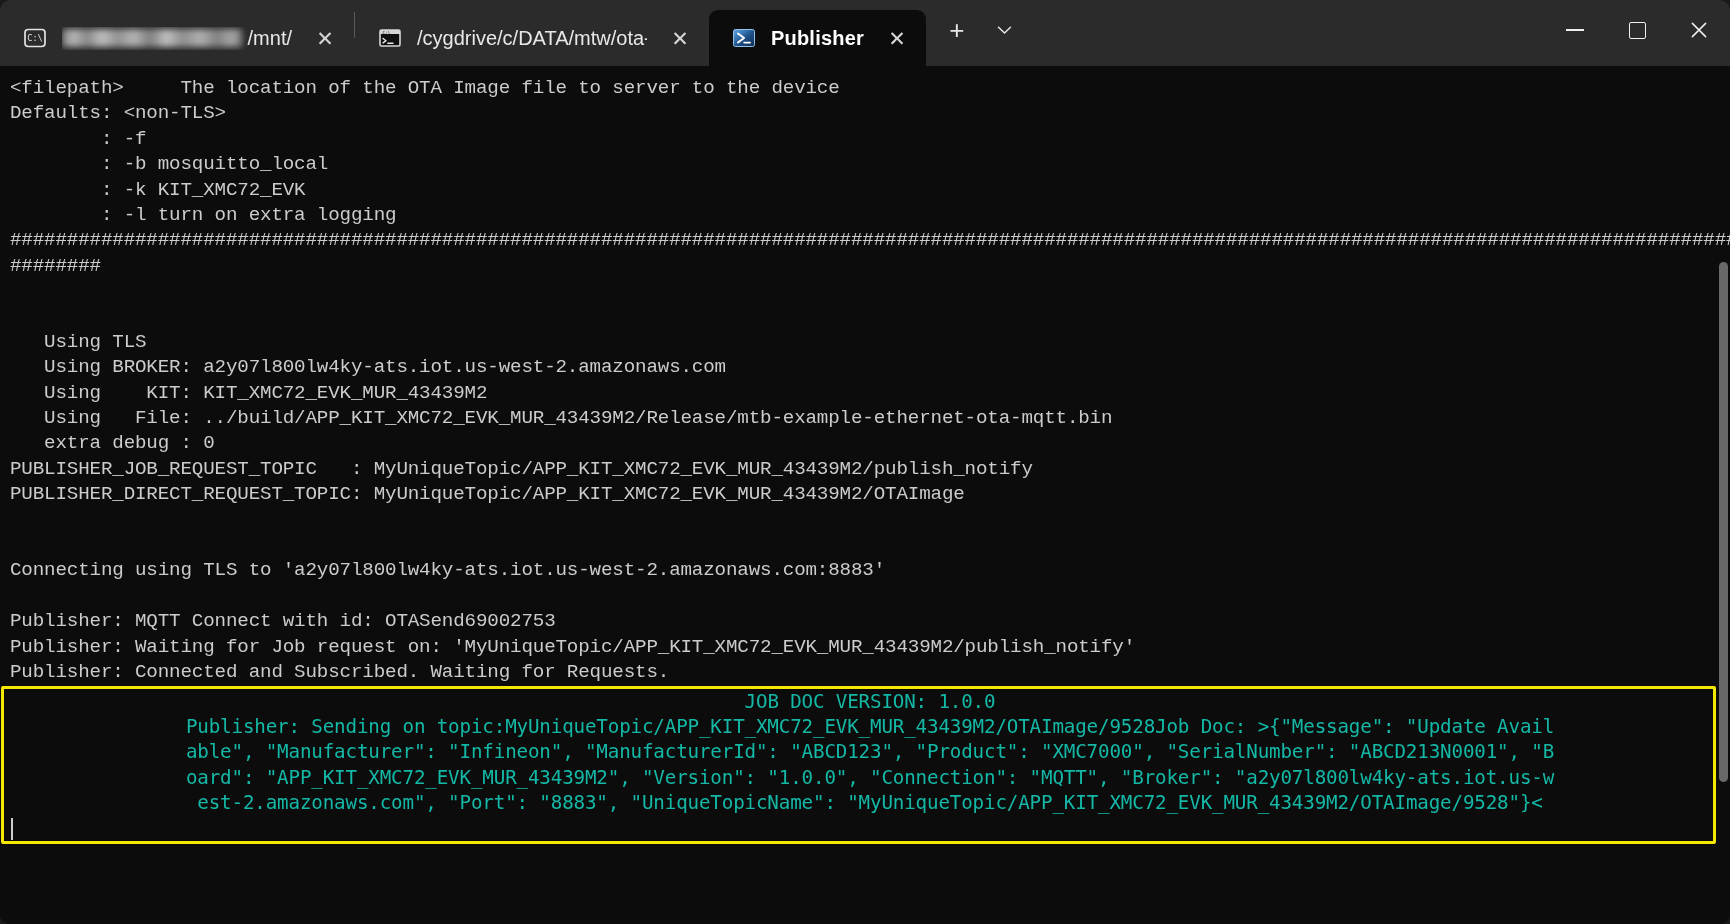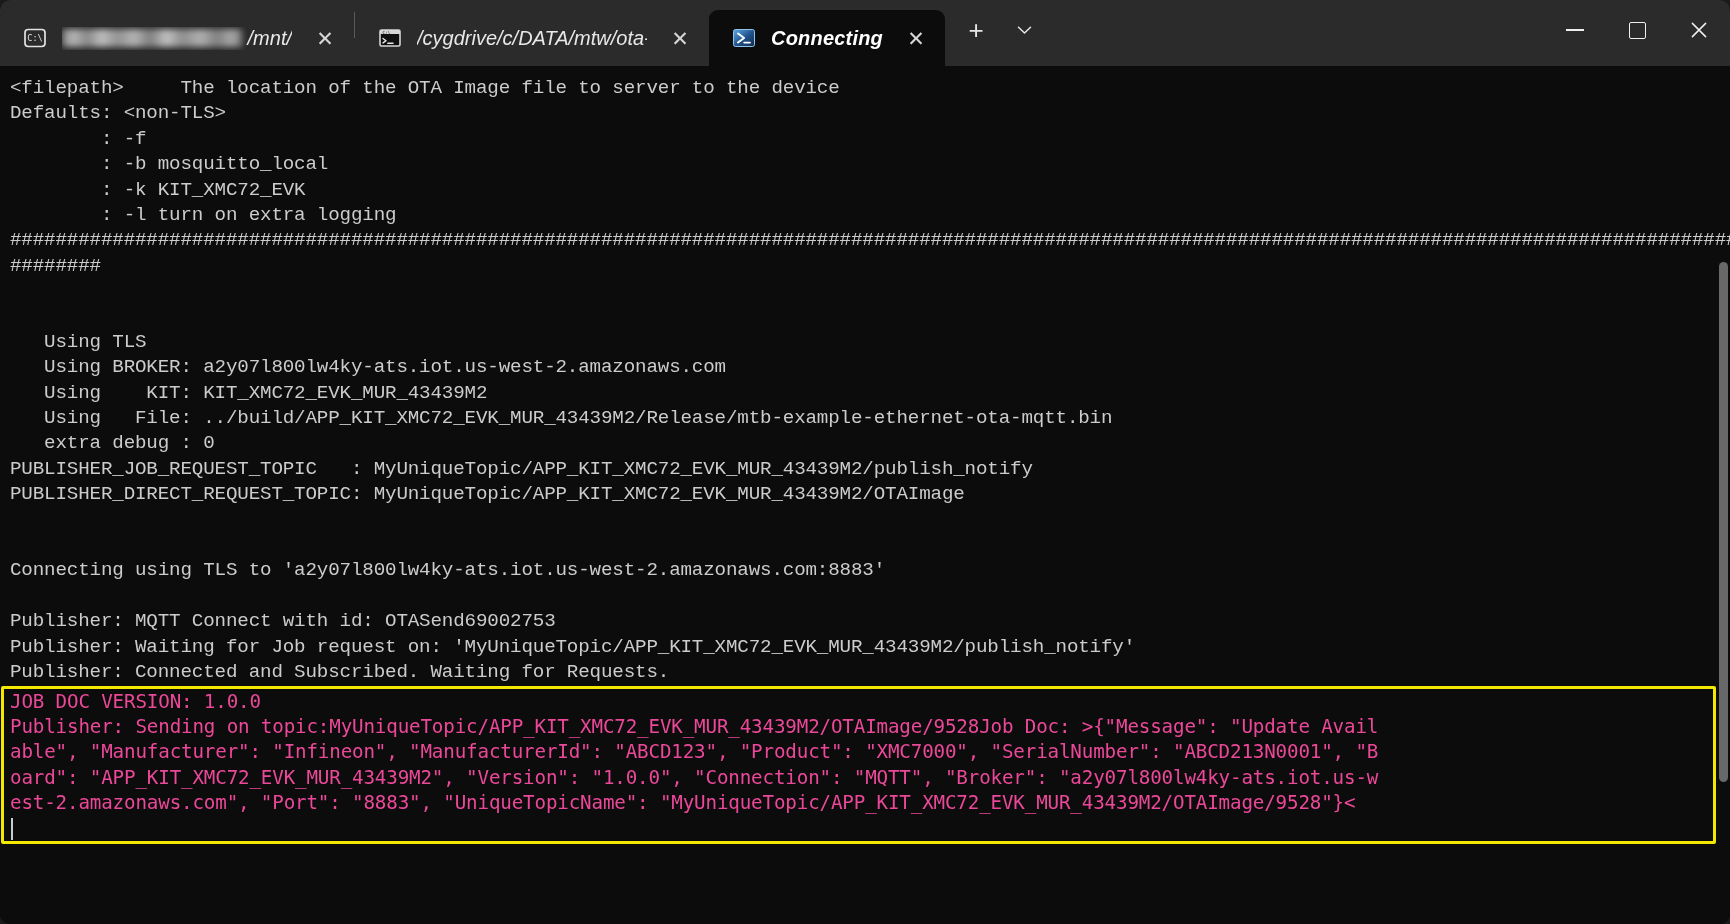--- a/index.html
+++ b/index.html
@@ -85,21 +85,20 @@
     justify-content: center;
   }
 
   .tab-label {
     max-width: 230px;
     overflow: hidden;
     text-overflow: clip;
     display: flex;
     align-items: center;
     gap: 2px;
-    font-style: italic;
   }
 
   .tab.active .tab-label { font-weight: 600; letter-spacing: .2px; }
 
   
   .redacted {
     display: inline-block;
     width: 192px;
     height: 18px;
     border-radius: 2px;
@@ -211,24 +210,25 @@
     pointer-events: none;
   }
 
   #hl-content {
     position: absolute;
     left: 0;
     right: 0;
     font-family: "DejaVu Sans Mono", monospace;
     font-size: 19.2px;
     line-height: 25.4px;
-    color: #ec4899;
+    color: #14b8a6;
     white-space: pre;
     letter-spacing: -0.15px;
     padding-left: 10px;
+    text-align: center;
   }
 
   
   #cursor {
     position: absolute;
     width: 2px;
     height: 22px;
     background: #cccccc;
     left: 11px;
   }
@@ -297,21 +297,21 @@
                 <stop offset="0%" stop-color="#5ea9e8"></stop>
                 <stop offset="55%" stop-color="#1f4f87"></stop>
                 <stop offset="100%" stop-color="#0d2b4d"></stop>
               </linearGradient>
             </defs>
             <rect x="2.5" y="4.5" width="21" height="17" rx="2" fill="url(#psg)" stroke="#8fc3ea" stroke-width="1"></rect>
             <path d="M7 8.6 l6.1 4.4 l-6.1 4.4" fill="none" stroke="#ffffff" stroke-width="1.9" stroke-linecap="round" stroke-linejoin="round"></path>
             <line x1="13.2" y1="17.6" x2="19" y2="17.6" stroke="#ffffff" stroke-width="1.9" stroke-linecap="round"></line>
           </svg>
         </span>
-        <span class="tab-label">Connecting</span>
+        <span class="tab-label">Publisher</span>
         <span class="tab-close">✕</span>
       </div>
 
     </div>
 
     <div id="tabbar-actions">
       <span class="tb-btn">+</span>
       <span class="tb-btn chev">
         <svg width="15" height="10" viewBox="0 0 15 10" aria-hidden="true">
           <path d="M1.5 2.2 L7.5 8 L13.5 2.2" fill="none" stroke="#e6e6e6" stroke-width="1.5" stroke-linecap="round" stroke-linejoin="round"></path>

